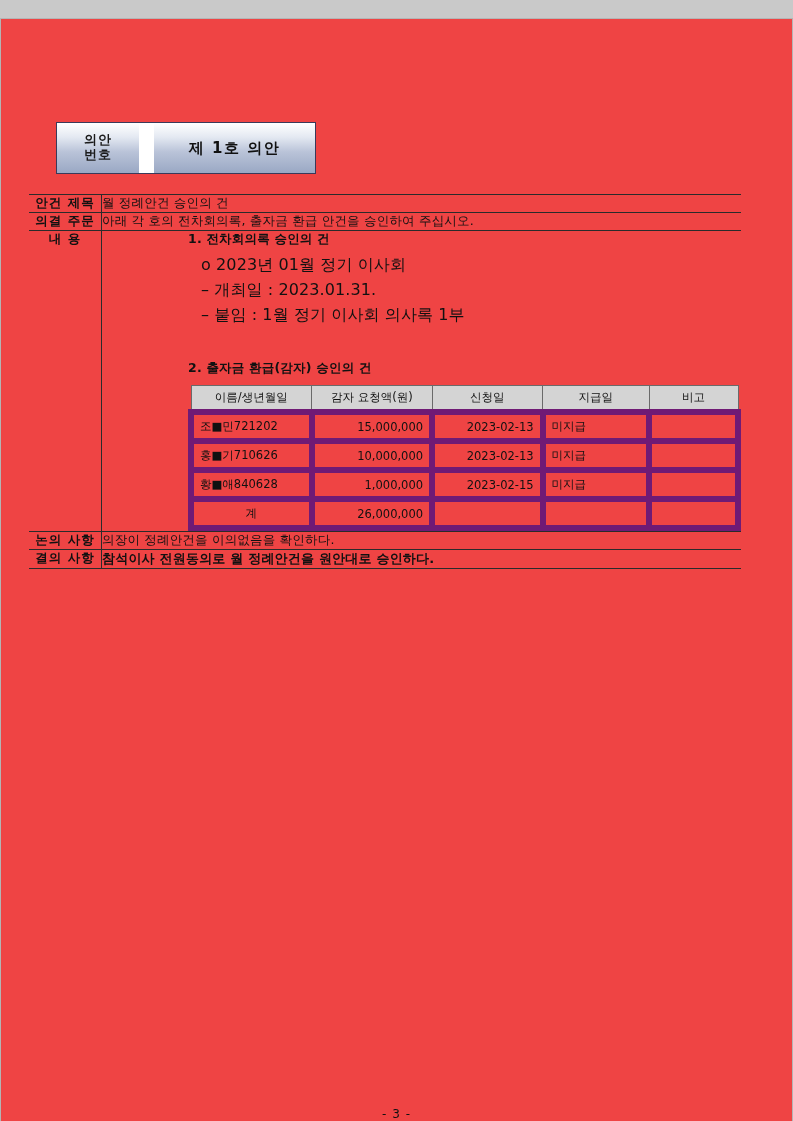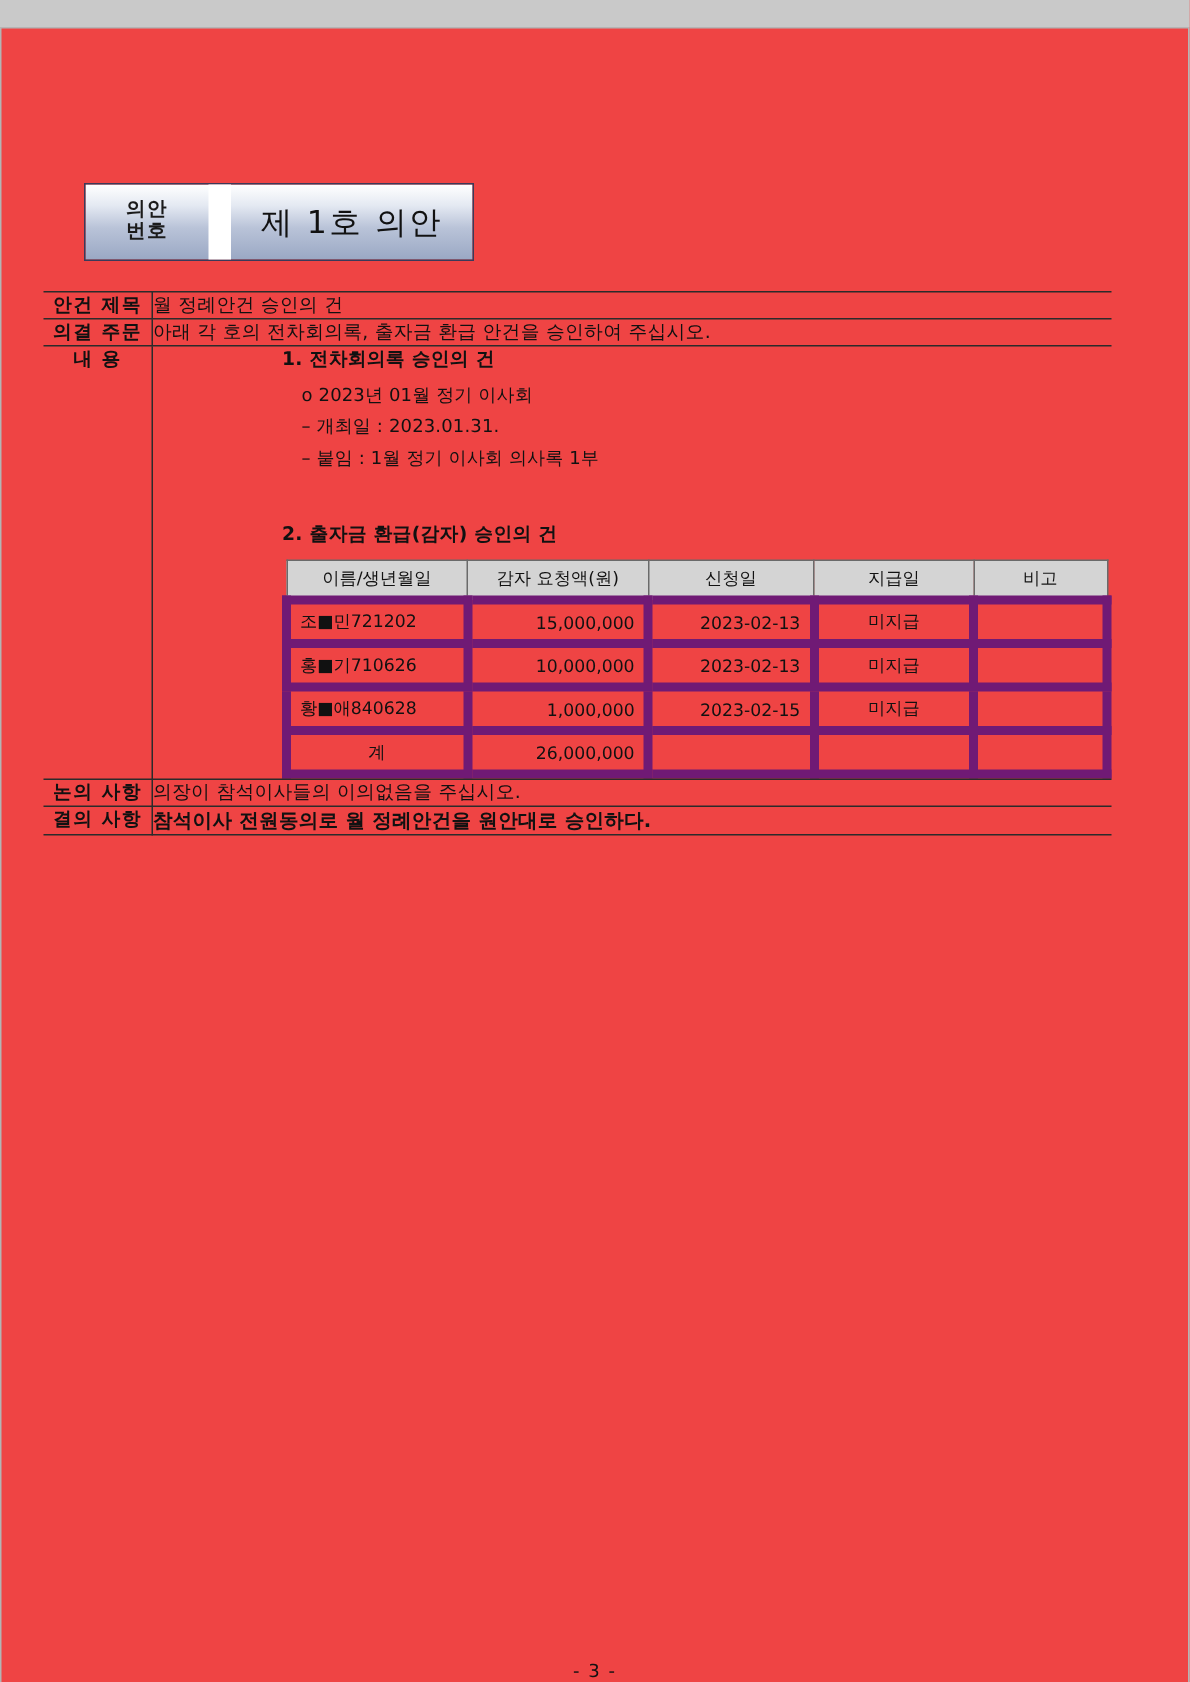--- a/index.html
+++ b/index.html
@@ -49,22 +49,22 @@
   }
   .badge-sep {
     width: 14px;
     background: #ffffff;
   }
   .badge-right {
     flex: 1;
     display: flex;
     align-items: center;
     justify-content: center;
-    font-size: 21px;
-    font-weight: normal;
+    font-size: 15px;
+    font-weight: bold;
     letter-spacing: 1.5px;
     color: #111111;
   }
 
   
   .doc-table {
     position: absolute;
     left: 28px;
     top: 175px;
     width: 712px;
@@ -116,21 +116,21 @@
     font-size: 12.5px;
     font-weight: bold;
     color: #111;
     margin: 0 0 7px 0;
     letter-spacing: 0.2px;
   }
   .section-title.second {
     margin-top: 34px;
   }
   .bullet-line {
-    font-size: 12px;
+    font-size: 16px;
     color: #111;
     margin: 0 0 4px 0;
     padding-left: 13px;
     letter-spacing: 0.1px;
   }
 
   
   .data-table {
     margin-top: 8px;
     border-collapse: collapse;
@@ -147,21 +147,21 @@
   }
   .data-table td {
     border: 6px solid #701a75;
     padding: 4px 6px;
     white-space: nowrap;
     vertical-align: middle;
   }
   .c-name  { width: 106px; text-align: left; }
   .c-amt   { width: 106px; text-align: right; }
   .c-req   { width: 96px;  text-align: right; }
-  .c-pay   { width: 96px;  text-align: center; }
+  .c-pay   { width: 96px;  text-align: left; }
   .c-note  { width: 78px;  text-align: center; font-family: Liberation Mono, monospace; }
   .total-label { text-align: center; }
 
   .value-strong {
     font-weight: bold;
     font-size: 13px;
   }
 
   
   .page-number {
@@ -255,21 +255,21 @@
                 </tr>
               </tbody>
             </table>
 
           </div>
         </td>
       </tr>
 
       <tr>
         <td class="label-cell label-mid row-bottom-line">논의 사항</td>
-        <td class="value-cell value-mid row-bottom-line">의장이 참석이사들의 이의없음을 주십시오.</td>
+        <td class="value-cell value-mid row-bottom-line">의장이 정례안건을 이의없음을 확인하다.</td>
       </tr>
 
       <tr>
         <td class="label-cell label-mid row-bottom-line">결의 사항</td>
         <td class="value-cell value-mid row-bottom-line value-strong">참석이사 전원동의로 월 정례안건을 원안대로 승인하다.</td>
       </tr>
     </tbody>
   </table>
 
   <div class="page-number">- 3 -</div>

